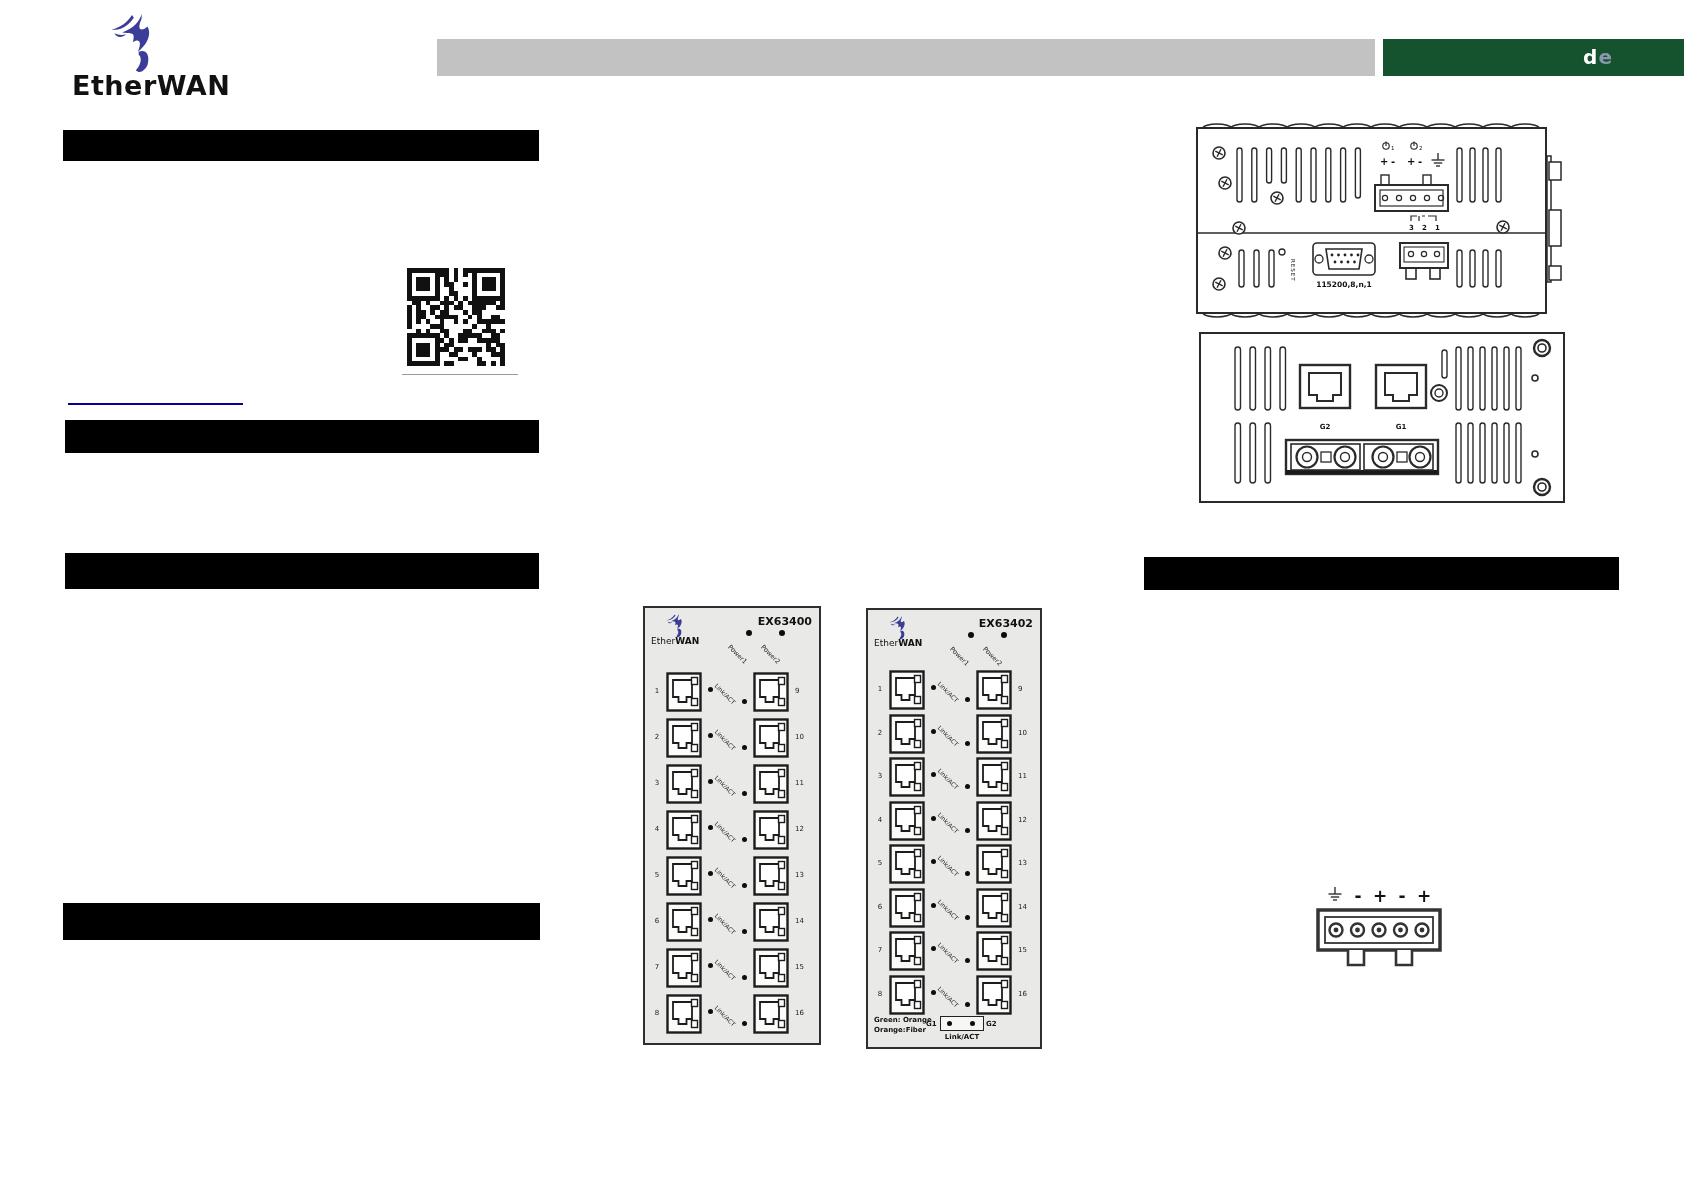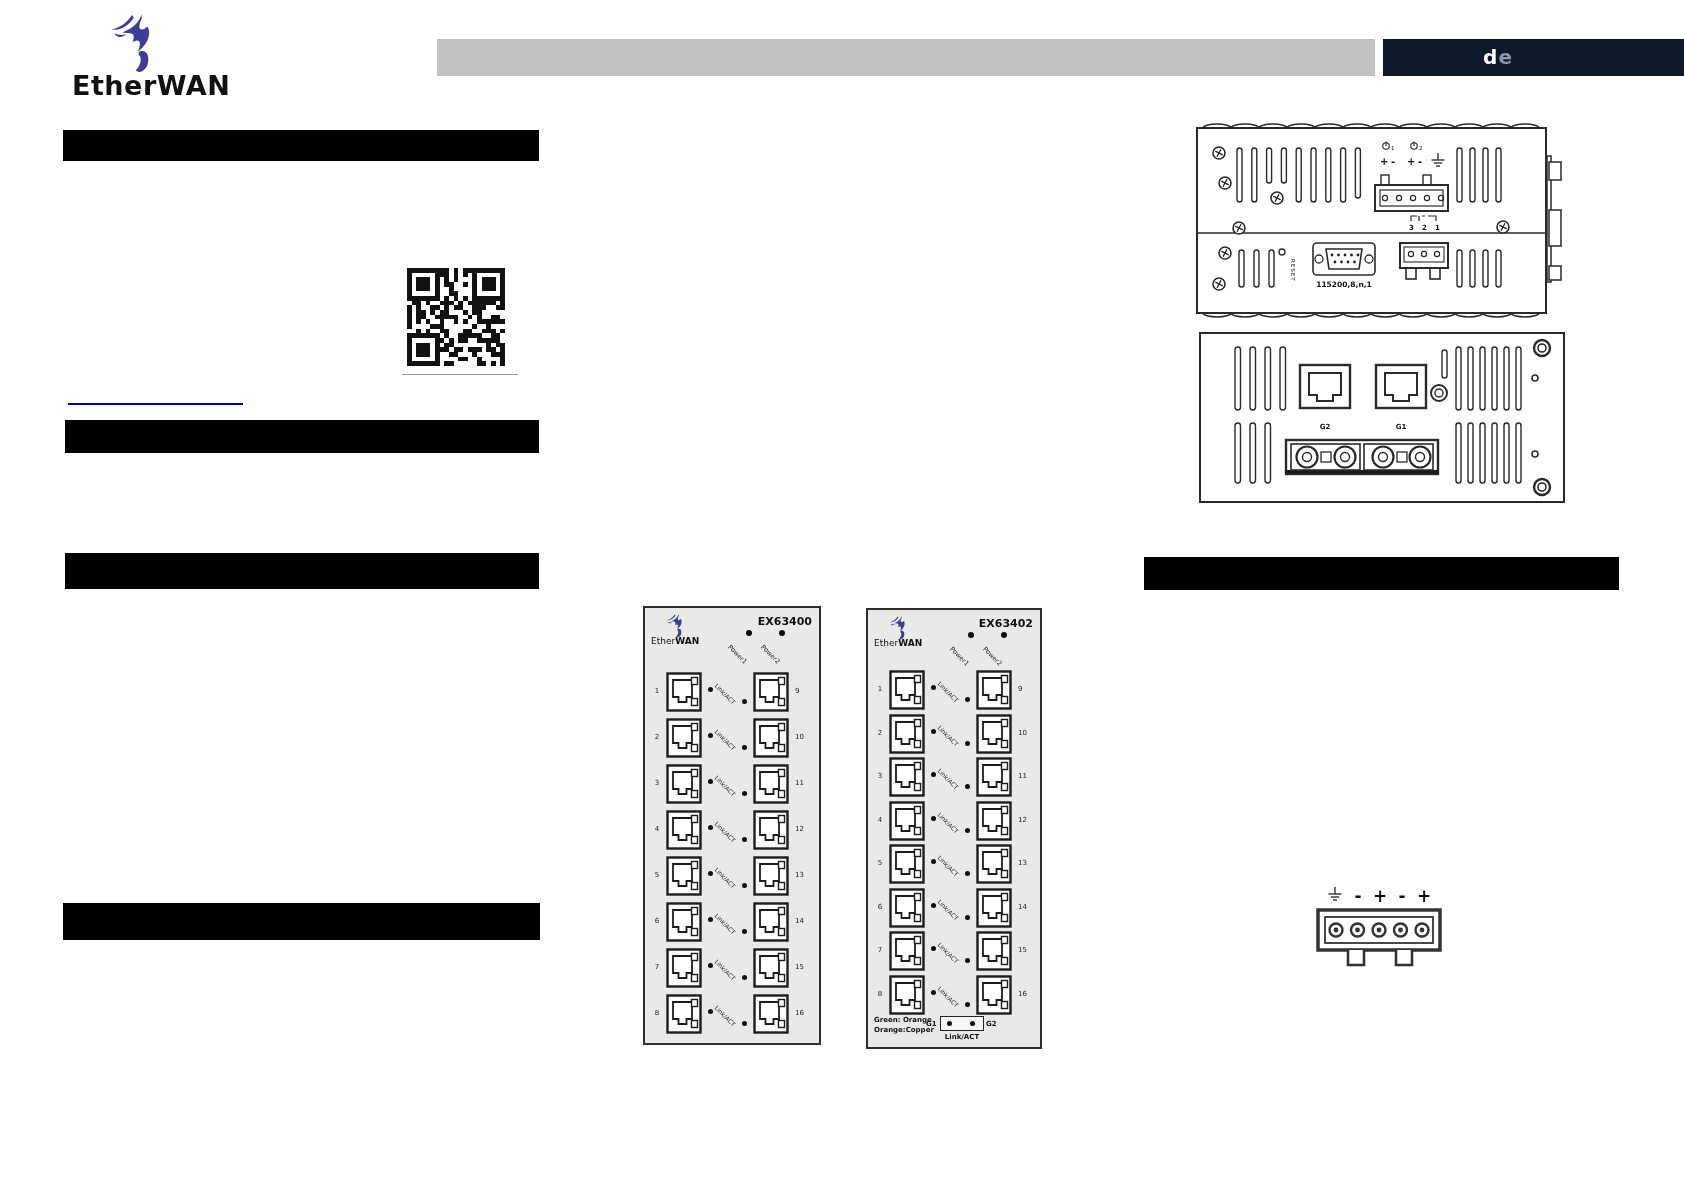--- a/index.html
+++ b/index.html
@@ -2,21 +2,21 @@
 <html><head>
 <meta charset="utf-8">
 <style>
   html,body{margin:0;padding:0;background:#ffffff;}
   body{font-family:"DejaVu Sans",sans-serif;color:#111;}
   .page{position:relative;width:1684px;height:1191px;background:#fff;overflow:hidden;}
   .abs{position:absolute;}
 
   
   .gray-bar{left:437px;top:39px;width:938px;height:37px;background:#c2c2c2;}
-  .navy-bar{left:1383px;top:39px;width:301px;height:37px;background:#0f172a;display:flex;align-items:center;justify-content:center;padding-right:72px;box-sizing:border-box;}
+  .navy-bar{left:1383px;top:39px;width:301px;height:37px;background:#14532d;display:flex;align-items:center;justify-content:flex-end;padding-right:72px;box-sizing:border-box;}
   .lang-d{color:#ffffff;font-weight:700;font-size:20px;line-height:1;}
   .lang-e{color:#8b97ad;font-weight:700;font-size:20px;line-height:1;margin-left:1px;}
 
   
   .logo-wrap{left:62px;top:12px;width:170px;height:92px;}
   .logo-swoosh{position:absolute;left:40px;top:2px;width:56px;height:60px;}
   .brand-text{position:absolute;left:10px;top:58px;font-size:27px;letter-spacing:0.5px;white-space:nowrap;}
   .brand-ether{font-weight:600;color:#111;}
   .brand-wan{font-weight:900;color:#111;}
 
@@ -994,21 +994,21 @@
               <path d="M7 8 H26 V25 H20.5 V30 H12.5 V25 H7 Z" fill="#fff" stroke="#1c1c1c" stroke-width="1.8"></path>
               <rect x="25.5" y="5.5" width="6" height="7" fill="#fff" stroke="#1c1c1c" stroke-width="1.4"></rect>
               <rect x="25.5" y="26.5" width="6" height="7" fill="#fff" stroke="#1c1c1c" stroke-width="1.4"></rect>
             </svg>
           </div>
           <span class="pnum pr">16</span>
         </div>
       </div>
     <div>
       <span class="legend-line" style="left:6px;top:406px">Green:  Orange</span>
-      <span class="legend-line" style="left:6px;top:416px">Orange:Copper</span>
+      <span class="legend-line" style="left:6px;top:416px">Orange:Fiber</span>
       <span class="legend-g" style="left:58px">G1</span>
       <div class="legend-box">
         <span class="dot" style="left:6px;top:4px;width:5px;height:5px"></span>
         <span class="dot" style="left:29px;top:4px;width:5px;height:5px"></span>
       </div>
       <span class="legend-g" style="left:118px">G2</span>
       <span class="legend-link">Link/ACT</span>
     </div>
   </div>
 

